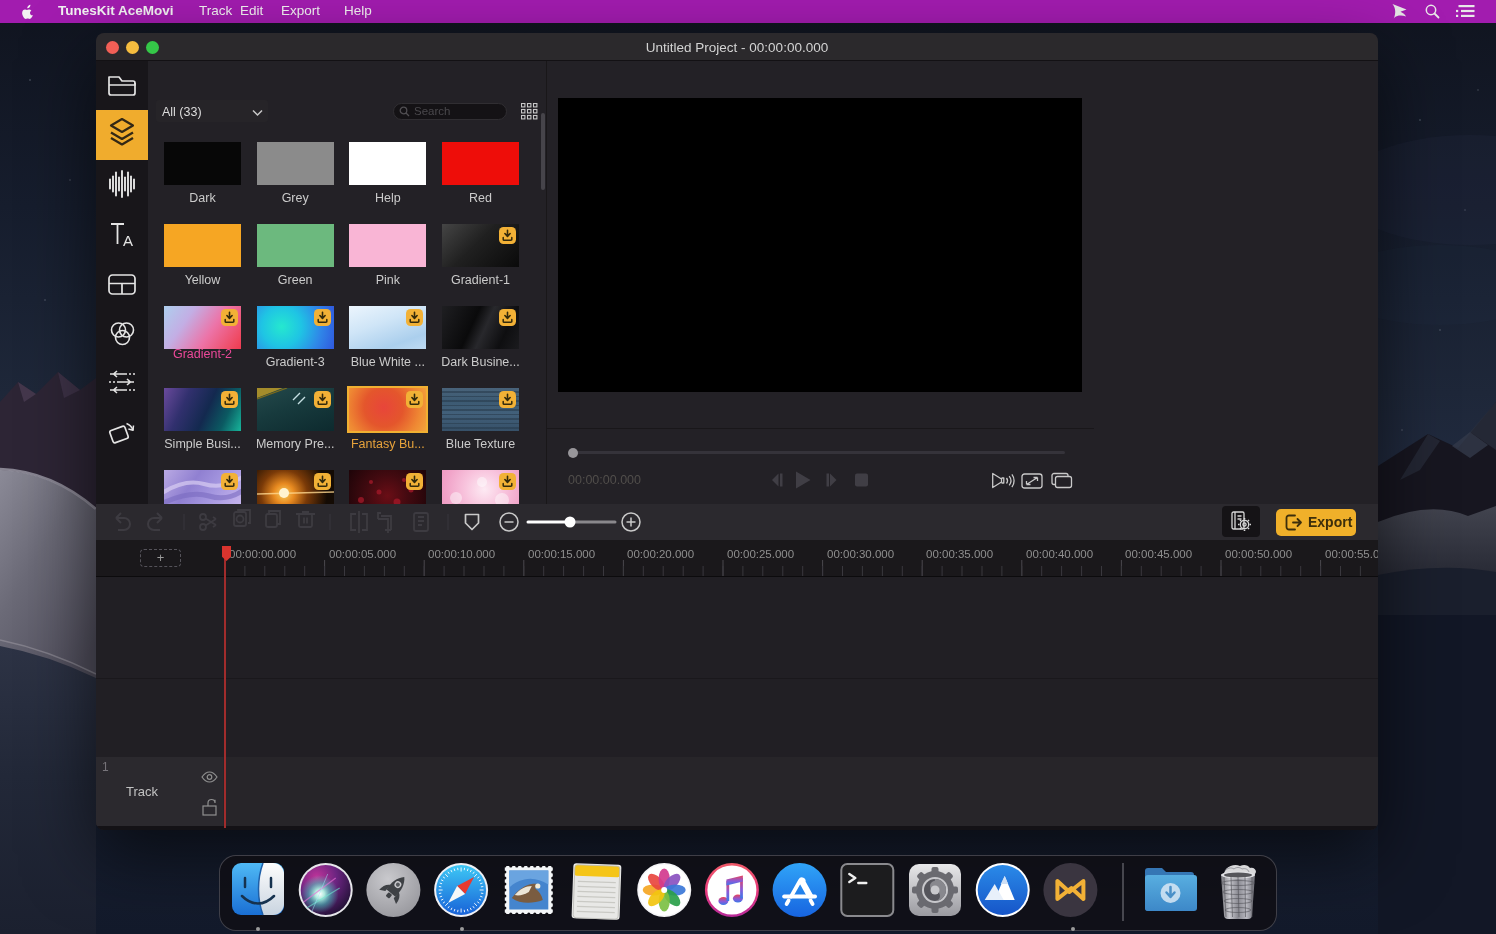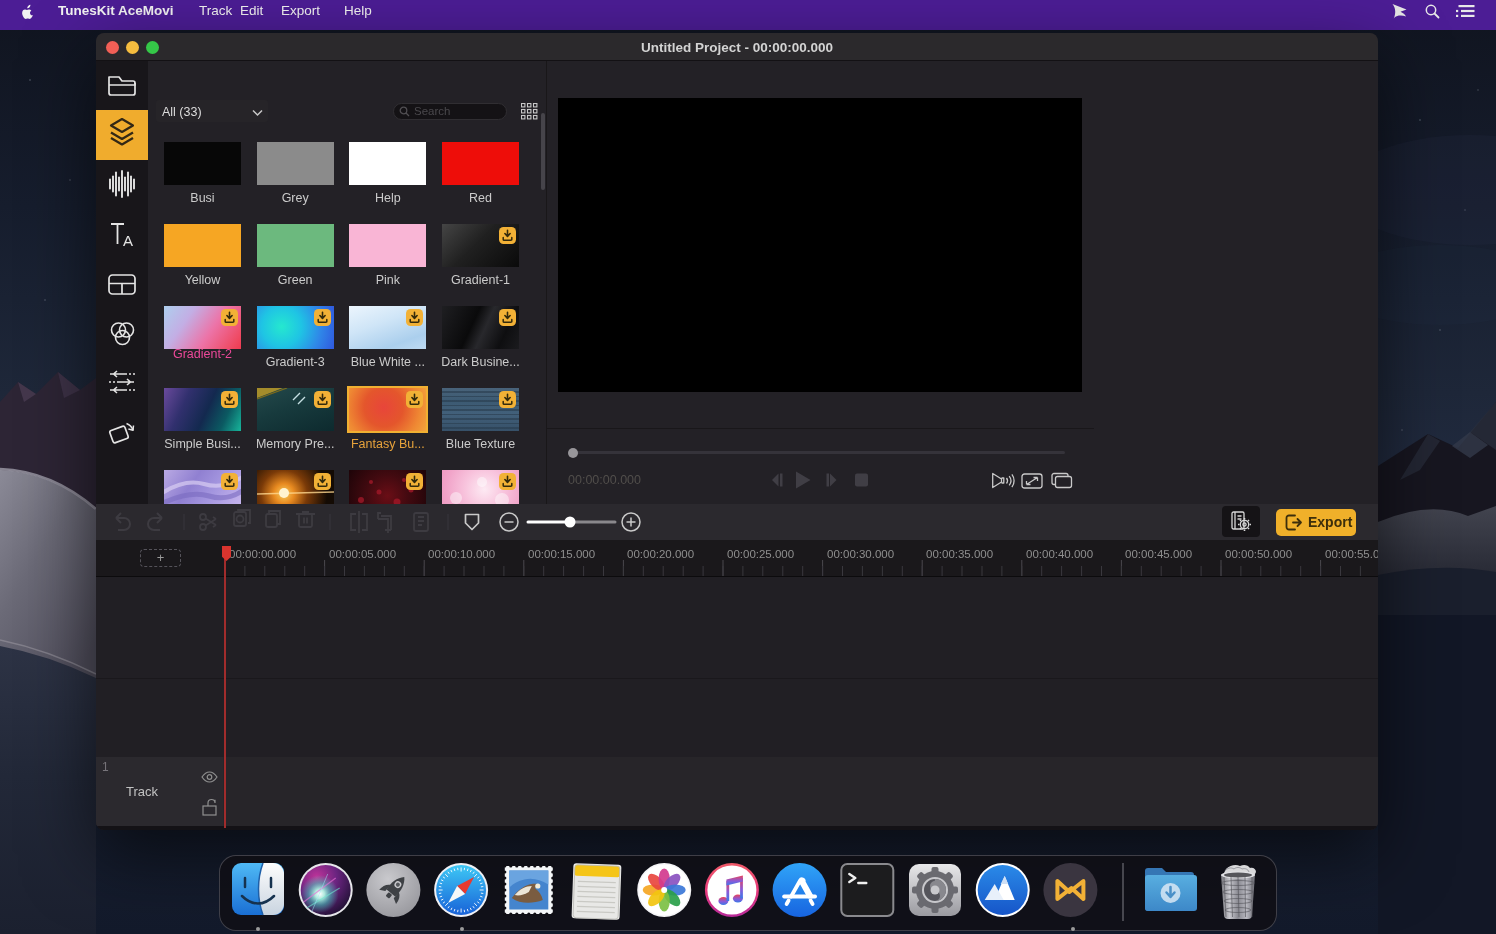--- a/index.html
+++ b/index.html
@@ -1,22 +1,22 @@
 <!DOCTYPE html>
 <html><head><meta charset="utf-8"><style>
 *{margin:0;padding:0;box-sizing:border-box}
 html,body{width:1496px;height:934px;overflow:hidden;background:#10151f;font-family:"Liberation Sans",sans-serif}
 .abs{position:absolute}
 #screen{position:relative;width:1496px;height:934px;overflow:hidden}
-#menubar{position:absolute;left:0;top:0;width:1496px;height:30px;background:#4c1d95;color:#f2f2f2;font-size:13.5px}
+#menubar{position:absolute;left:0;top:0;width:1496px;height:23px;background:#a21caf;color:#f2f2f2;font-size:13.5px}
 #menubar .mi{position:absolute;top:3px}
 #win{position:absolute;left:96px;top:33px;width:1282px;height:797px;background:#232126;border-radius:8px;box-shadow:0 25px 70px rgba(0,0,0,.6);overflow:hidden}
 #titlebar{position:absolute;left:0;top:0;width:1282px;height:28px;background:#2b292c;border-radius:8px 8px 0 0;border-bottom:1px solid #131114}
 .tl{position:absolute;top:8px;width:13px;height:13px;border-radius:50%}
-#title{position:absolute;top:7px;width:100%;text-align:center;color:#d3d3d3;font-size:13.5px;font-weight:bold}
+#title{position:absolute;top:7px;width:100%;text-align:center;color:#d3d3d3;font-size:13.5px;font-weight:normal}
 #sidebar{position:absolute;left:0;top:28px;width:52px;height:443px;background:#18161a}
 #sideSel{position:absolute;left:0;top:77px;width:52px;height:50px;background:#f0ac2d}
 #panel{position:absolute;left:52px;top:28px;width:398px;height:443px;background:#232126;overflow:hidden}
 #tabs{position:absolute;left:0;top:0;width:398px;height:37px;background:#212024}
 .tab{position:absolute;top:9px;font-size:13.5px;color:#eceaee}
 #tabul{position:absolute;left:55px;top:33px;width:114px;height:3px;background:#e8a33b;border-radius:1.5px}
 #searchbox{position:absolute;left:245px;top:42px;width:114px;height:17px;background:#141215;border:1px solid #302e32;border-radius:9px}
 #grid{position:absolute;left:0;top:65px;width:398px;height:378px;overflow:hidden}
 .sw{position:absolute;width:77px;height:43px}
 .swl{position:absolute;width:93px;text-align:center;font-size:12.5px;color:#cbcbcb}
@@ -192,21 +192,21 @@
             <rect x="0.5" y="6.5" width="3.4" height="3.4" fill="none" stroke="#c9c9c9" stroke-width="1.1"></rect>
             <rect x="6.5" y="6.5" width="3.4" height="3.4" fill="none" stroke="#c9c9c9" stroke-width="1.1"></rect>
             <rect x="12.5" y="6.5" width="3.4" height="3.4" fill="none" stroke="#c9c9c9" stroke-width="1.1"></rect>
             <rect x="0.5" y="12.5" width="3.4" height="3.4" fill="none" stroke="#c9c9c9" stroke-width="1.1"></rect>
             <rect x="6.5" y="12.5" width="3.4" height="3.4" fill="none" stroke="#c9c9c9" stroke-width="1.1"></rect>
             <rect x="12.5" y="12.5" width="3.4" height="3.4" fill="none" stroke="#c9c9c9" stroke-width="1.1"></rect>
           </g>
         </svg>
         <div id="grid">
           <div class="sw" style="left:16px;top:16px;background:#070707;"></div>
-          <div class="swl" style="left:8px;top:65px;color:#cbcbcb">Busi</div>
+          <div class="swl" style="left:8px;top:65px;color:#cbcbcb">Dark</div>
           <div class="sw" style="left:108.7px;top:16px;background:#8b8b8b;"></div>
           <div class="swl" style="left:100.7px;top:65px;color:#cbcbcb">Grey</div>
           <div class="sw" style="left:201.3px;top:16px;background:#ffffff;"></div>
           <div class="swl" style="left:193.3px;top:65px;color:#cbcbcb">Help</div>
           <div class="sw" style="left:294px;top:16px;background:#ee0d09;"></div>
           <div class="swl" style="left:286px;top:65px;color:#cbcbcb">Red</div>
           <div class="sw" style="left:16px;top:98px;background:#f6a623;"></div>
           <div class="swl" style="left:8px;top:147px;color:#cbcbcb">Yellow</div>
           <div class="sw" style="left:108.7px;top:98px;background:#6cb97e;"></div>
           <div class="swl" style="left:100.7px;top:147px;color:#cbcbcb">Green</div>

